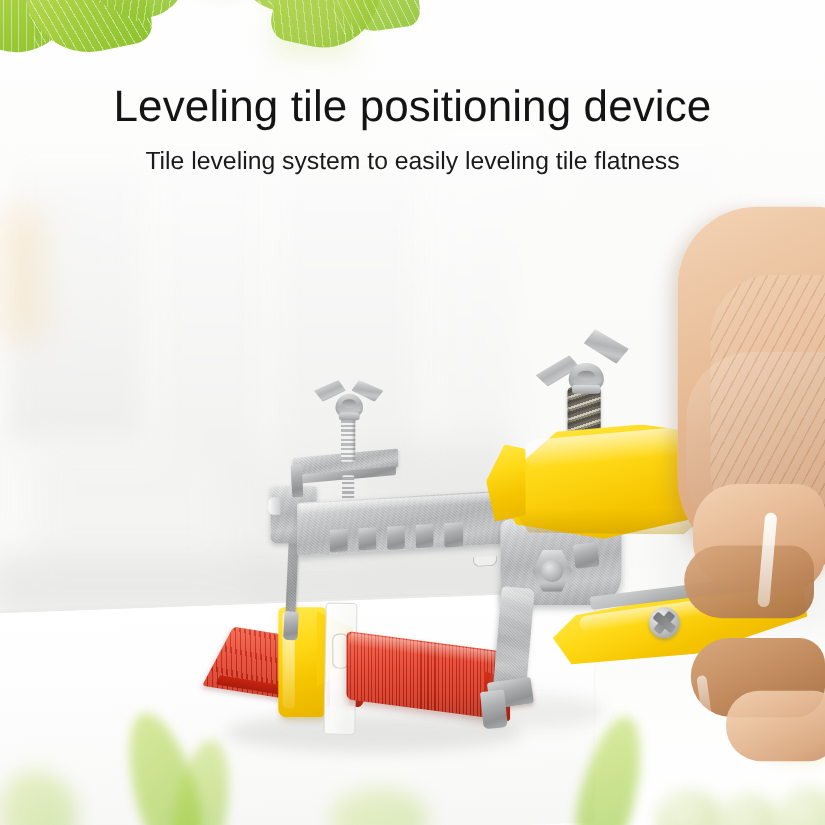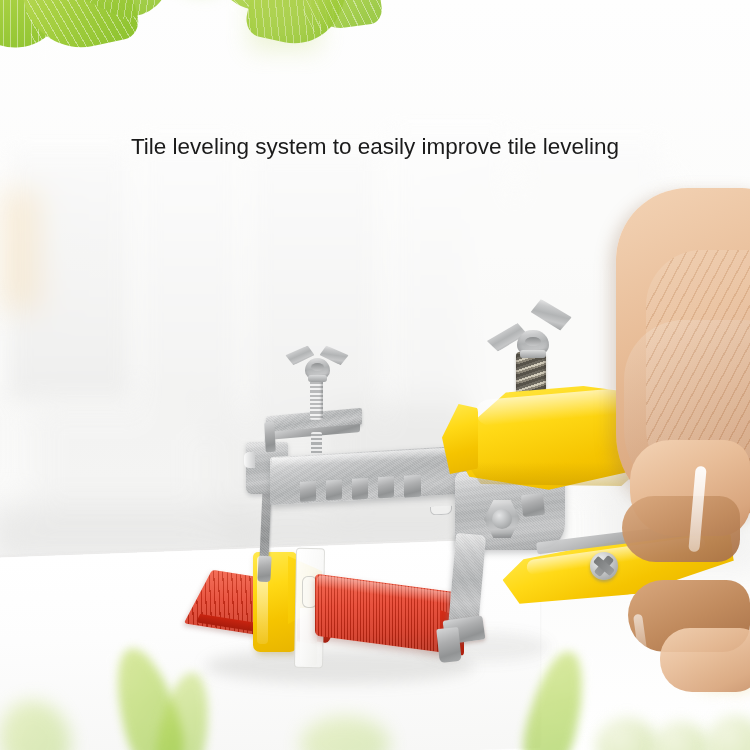--- a/index.html
+++ b/index.html
@@ -126,21 +126,22 @@
   </div>
 
   <div>
     <div class="fruit" style="left:596px;top:718px;width:62px;height:56px;"></div>
     <div class="fruit" style="left:652px;top:722px;width:58px;height:54px;"></div>
     <div class="fruit" style="left:706px;top:716px;width:58px;height:58px;"></div>
     <div class="fruit fruit-pale" style="left:686px;top:640px;width:54px;height:52px;opacity:.6;"></div>
     <div class="fruit fruit-pale" style="left:714px;top:648px;width:48px;height:46px;opacity:.55;"></div>
   </div>
 
-  <div class="subtitle">Tile leveling system to easily improve tile leveling</div>
+  <div class="title">Leveling tile positioning device</div>
+  <div class="subtitle">Tile leveling system to easily leveling tile flatness</div>
 
   <div id="tool">
 
     <div class="shadow-soft" style="left:205px;top:648px;width:270px;height:36px;"></div>
     <div class="shadow-soft" style="left:420px;top:632px;width:130px;height:30px;opacity:.7;"></div>
 
     <div style="position:absolute;left:198px;top:578px;width:132px;height:58px;
                 transform:skewY(9deg) skewX(-26deg);border-radius:3px;overflow:hidden;
                 box-shadow:0 3px 5px rgba(120,60,50,.25);" class="red ribs-d"></div>
     <div style="position:absolute;left:198px;top:624px;width:132px;height:9px;

